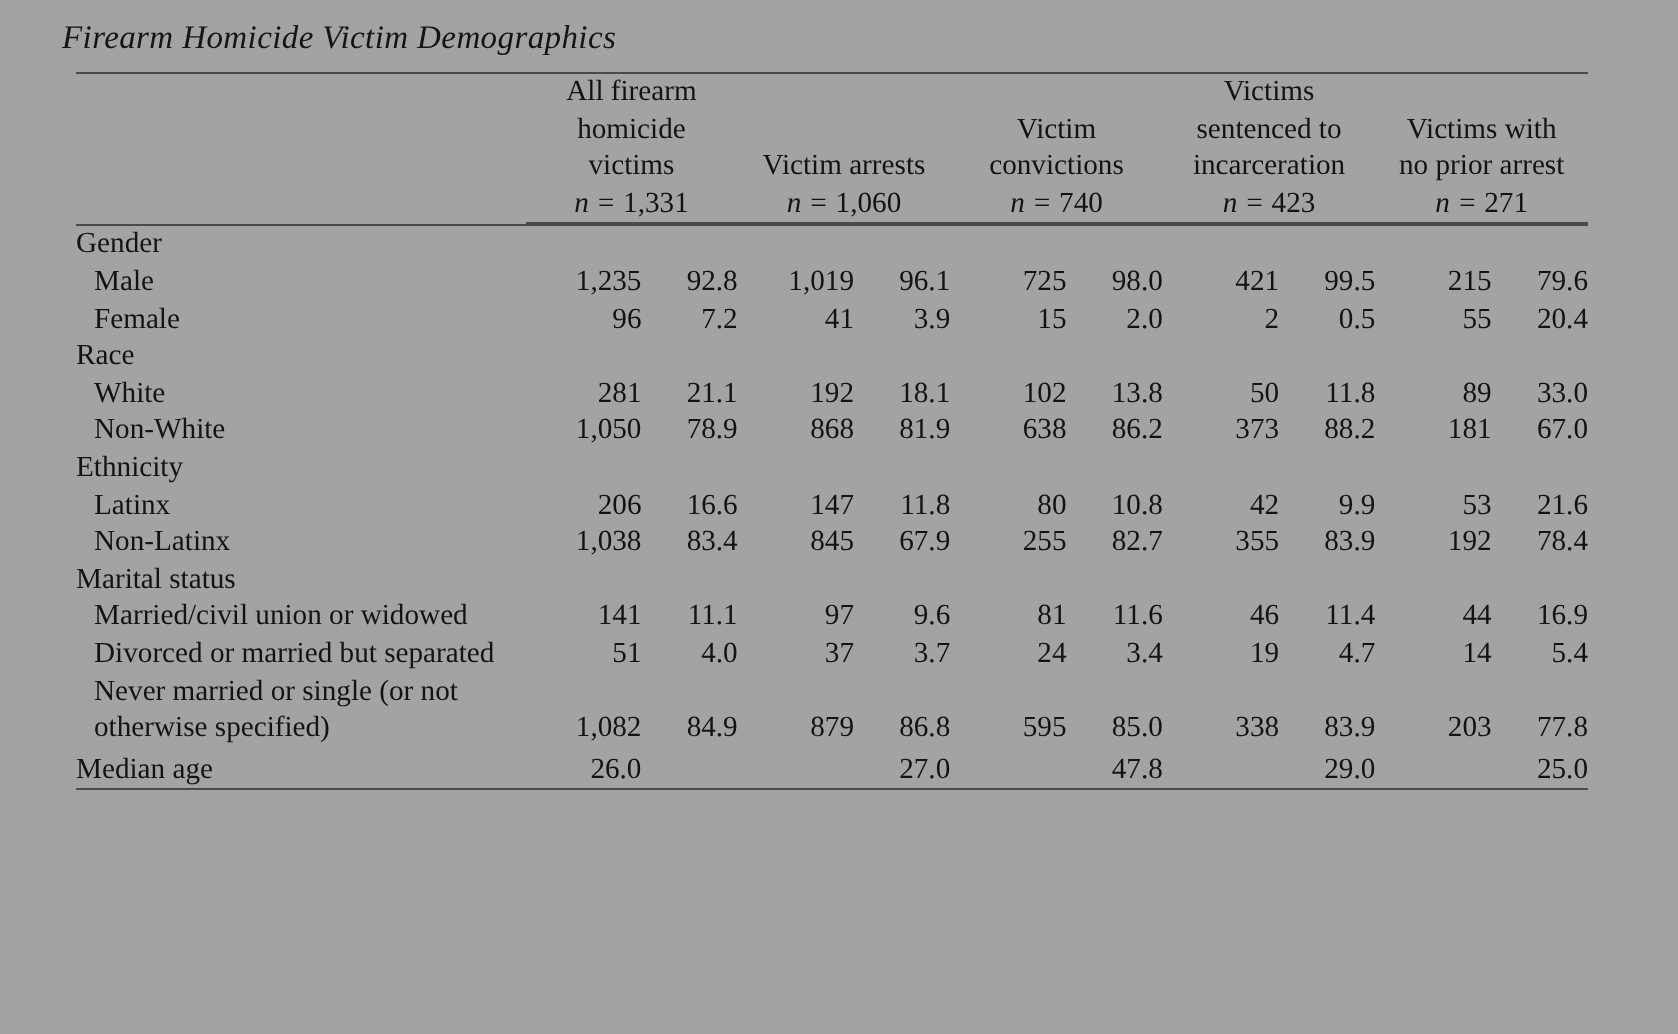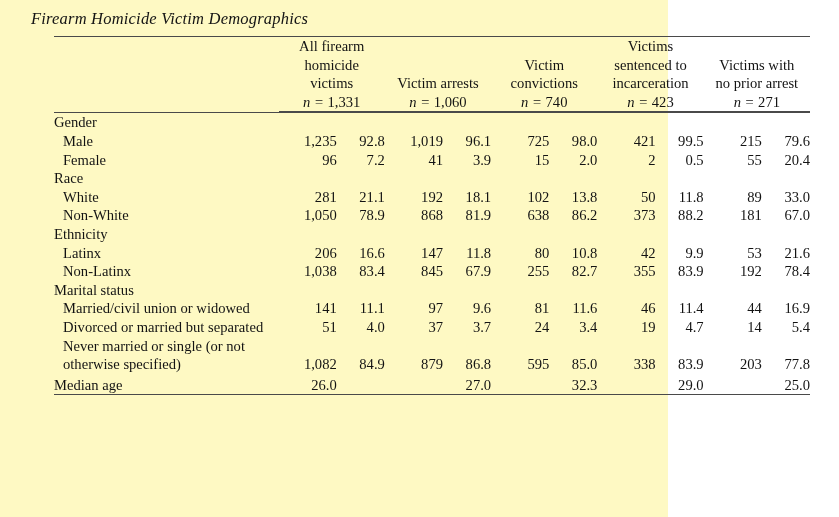--- a/index.html
+++ b/index.html
@@ -11,37 +11,37 @@
     width: 839px;
     height: 517px;
     font-family: "Liberation Serif", "DejaVu Serif", serif;
     color: #1a1a1a;
     overflow: hidden;
     position: relative;
   }
   #page {
     position: absolute;
     left: 0; top: 0;
-    width: 668px;
+    width: 839px;
     height: 517px;
-    background: #fef9c3;
+    background: #a3a3a3;
   }
   .title {
     position: absolute;
     left: 31px;
     top: 9px;
     font-style: italic;
     font-size: 16.5px;
     letter-spacing: 0.2px;
     white-space: nowrap;
     color: #141414;
   }
   table.tbl {
     position: absolute;
-    left: 54px;
+    left: 38px;
     top: 36px;
     width: 756px;
     border-collapse: collapse;
     font-size: 14.6px;
     color: #131313;
   }
   table.tbl td, table.tbl th {
     padding: 0;
     font-weight: normal;
     vertical-align: bottom;
@@ -324,21 +324,21 @@
         <tr class="spacer-row">
           <td colspan="11"></td>
         </tr>
         <tr>
           <td class="lbl grp">Median age</td>
           <td class="num">26.0</td>
           <td class="num"></td>
           <td class="num"></td>
           <td class="num">27.0</td>
           <td class="num"></td>
-          <td class="num">32.3</td>
+          <td class="num">47.8</td>
           <td class="num"></td>
           <td class="num">29.0</td>
           <td class="num"></td>
           <td class="num">25.0</td>
         </tr>
       </tbody>
 
     <tbody>
         <tr class="rule-bot">
       <td colspan="11"></td>

